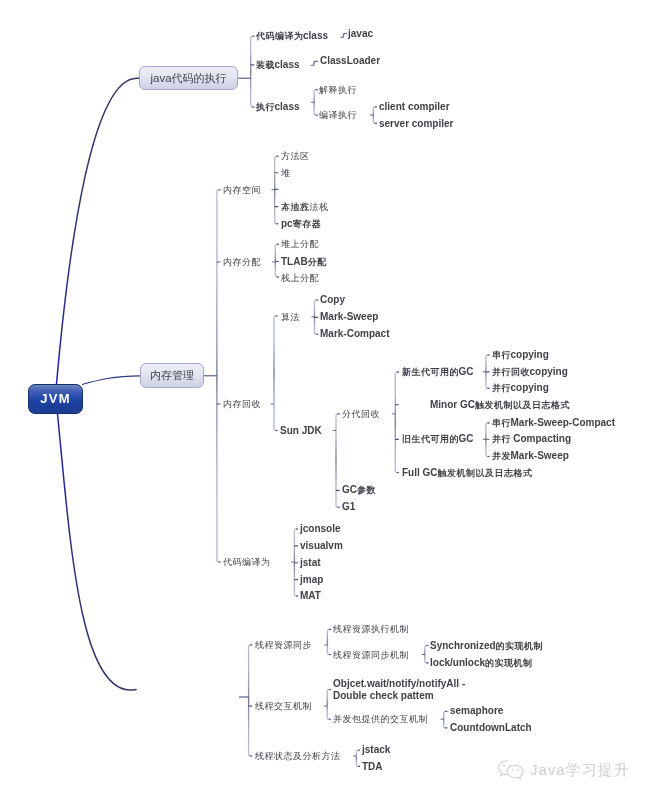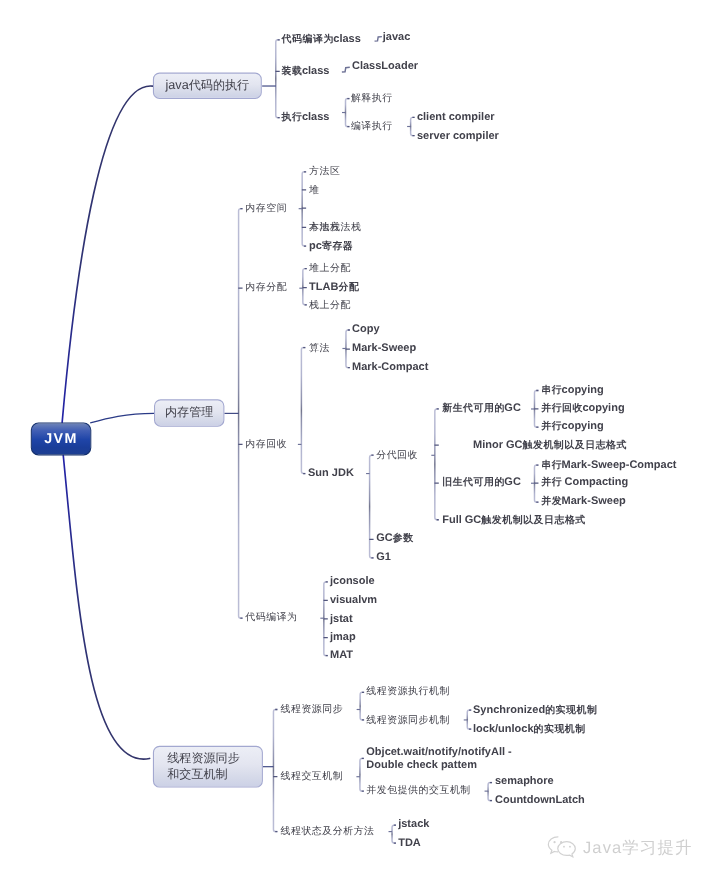--- a/index.html
+++ b/index.html
@@ -238,24 +238,20 @@
       </g>
     </svg>
 <div class="node root" style="left:28px;top:384px;width:55px;height:30px;">
       <span>JVM</span>
     </div>
 <div class="node branch" style="left:139px;top:66px;width:99px;height:24px;font-size:11px;">
       <span style="white-space:pre-line;text-align:center;display:block;"><span class="lat">java</span><span class="cjk">代码的执行</span></span>
     </div>
 <div class="node branch" style="left:140px;top:363px;width:64px;height:25px;font-size:11px;">
       <span style="white-space:pre-line;text-align:center;display:block;"><span class="cjk">内存管理</span></span>
-    </div>
-<div class="node branch" style="left:139px;top:678px;width:100px;height:38px;font-size:11px;">
-      <span style="white-space:pre-line;text-align:left;display:block;width:100%;padding-left:12px;box-sizing:border-box;"><span class="cjk">线程资源同步</span><span class="lat">
-</span><span class="cjk">和交互机制</span></span>
     </div>
 <div class="lbl" style="left:256px;top:36px;font-weight:bold;font-size:10px;"><span><span class="cjk">代码编译为</span><span class="lat">class</span></span></div>
 <div class="lbl" style="left:348px;top:34px;font-weight:bold;font-size:10px;"><span><span class="lat">javac</span></span></div>
 <div class="lbl" style="left:256px;top:64.5px;font-weight:bold;font-size:10px;"><span><span class="cjk">装载</span><span class="lat">class</span></span></div>
 <div class="lbl" style="left:320px;top:61px;font-weight:bold;font-size:10px;"><span><span class="lat">ClassLoader</span></span></div>
 <div class="lbl" style="left:256px;top:107px;font-weight:bold;font-size:10px;"><span><span class="cjk">执行</span><span class="lat">class</span></span></div>
 <div class="lbl" style="left:319px;top:89.5px;font-weight:normal;font-size:10px;"><span><span class="cjk">解释执行</span></span></div>
 <div class="lbl" style="left:319px;top:115px;font-weight:normal;font-size:10px;"><span><span class="cjk">编译执行</span></span></div>
 <div class="lbl" style="left:379px;top:106.5px;font-weight:bold;font-size:10px;"><span><span class="lat">client compiler</span></span></div>
 <div class="lbl" style="left:379px;top:123.5px;font-weight:bold;font-size:10px;"><span><span class="lat">server compiler</span></span></div>

